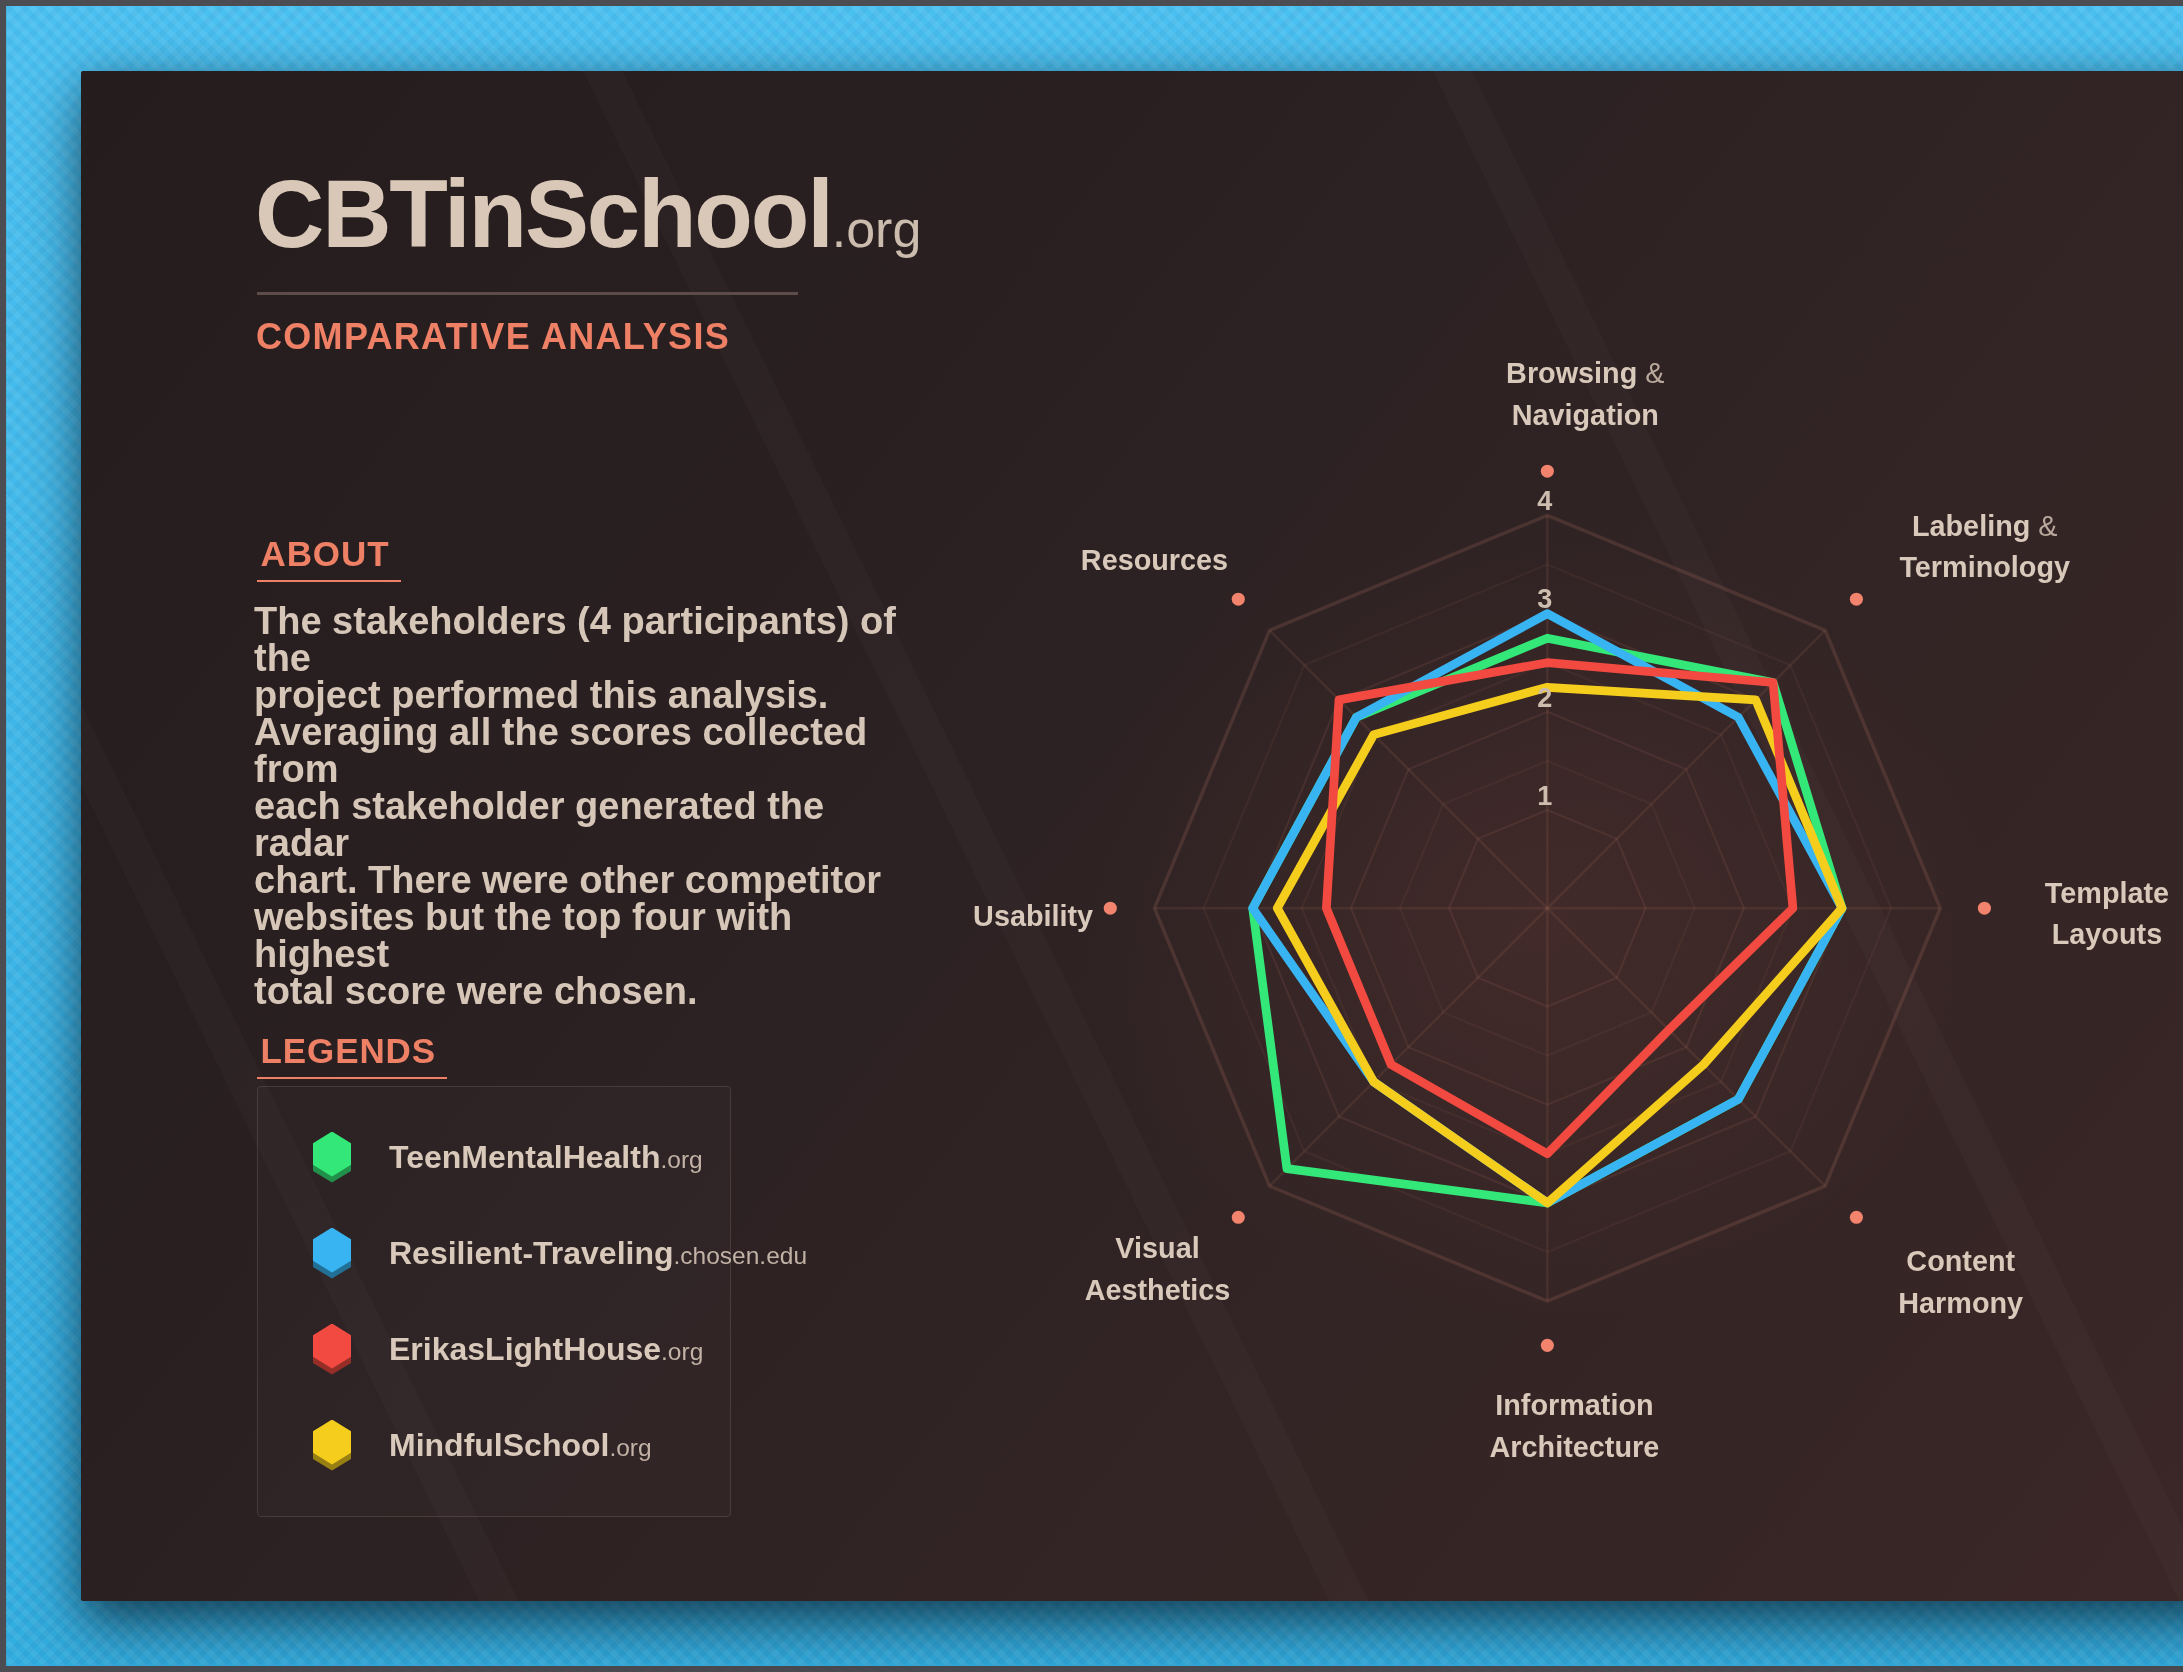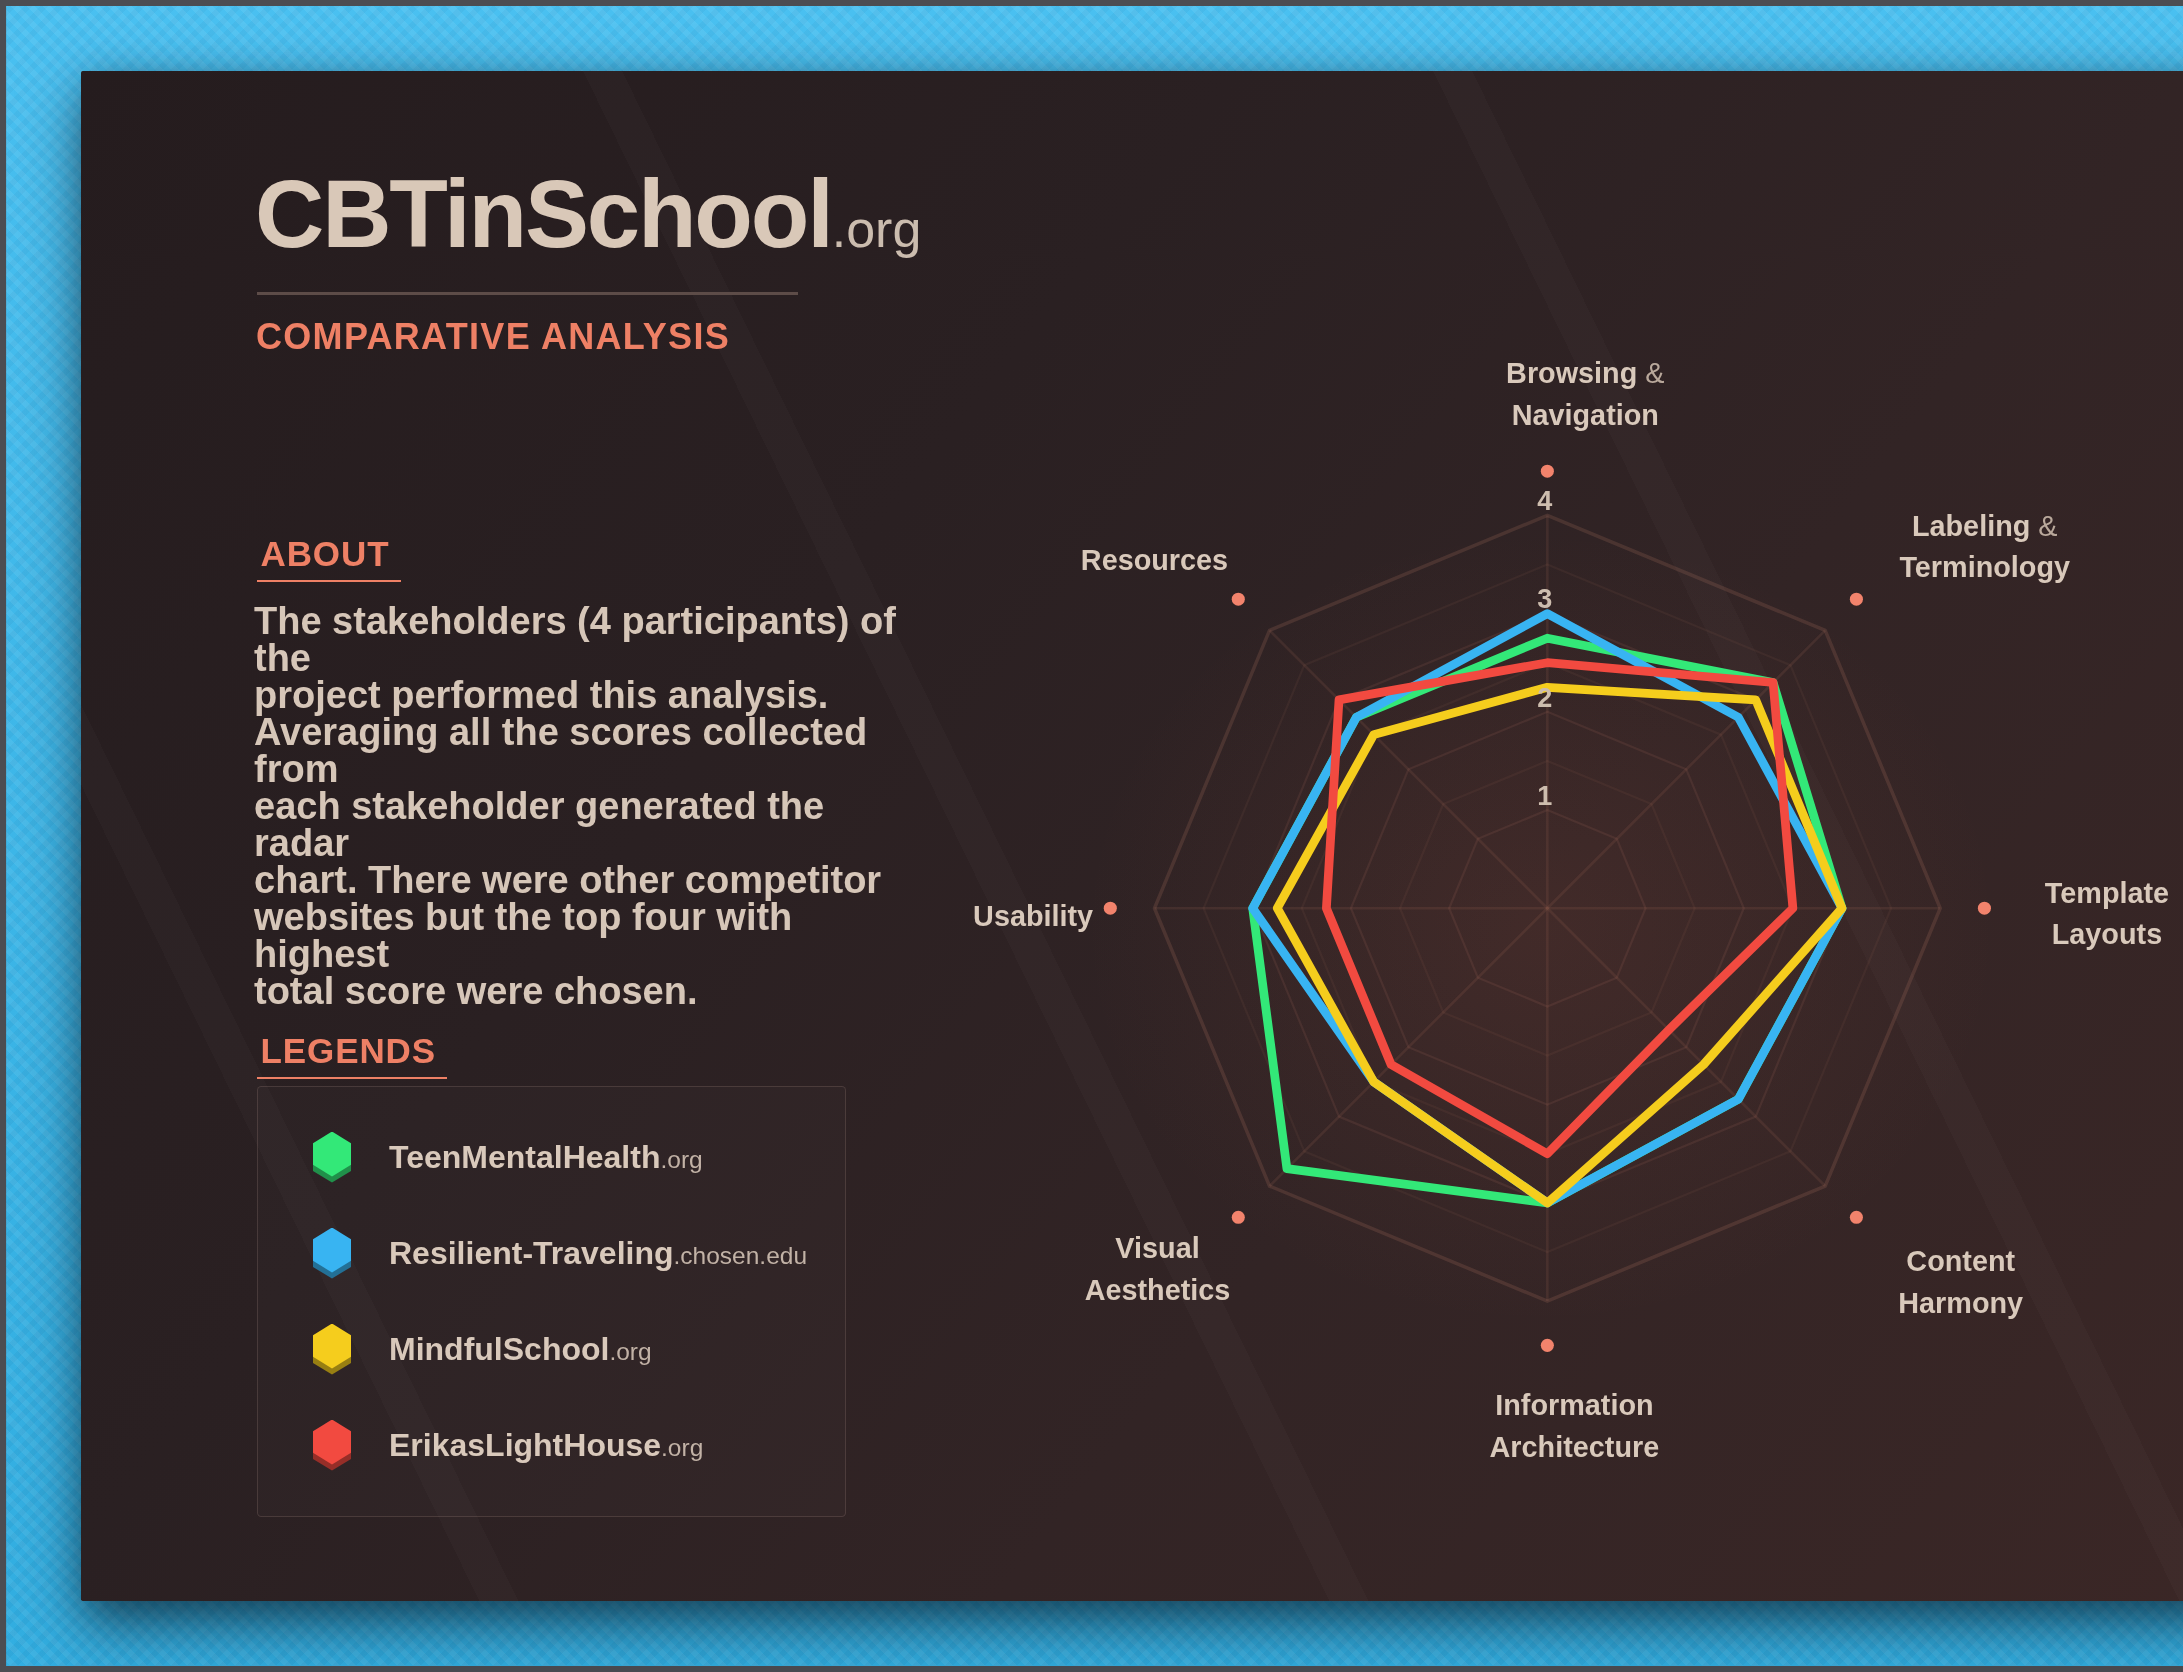--- a/index.html
+++ b/index.html
@@ -27,21 +27,21 @@
   .title{position:absolute;left:174px;top:95px;color:#d9c8b8;font-size:96px;font-weight:800;letter-spacing:-2.2px;line-height:1;}
   .title .suffix{font-size:52px;font-weight:400;letter-spacing:0;color:#cbbcae;}
   .title-underline{position:absolute;left:176px;top:221px;width:541px;height:2.6px;background:#5d4c48;}
   .subtitle{position:absolute;left:175px;top:245px;color:#ee8065;font-size:36px;font-weight:700;letter-spacing:1.3px;}
   .sec-heading{position:absolute;color:#ee8065;font-size:35px;font-weight:700;letter-spacing:0.9px;
     padding:0 11.4px 6.1px 3.5px;border-bottom:2.6px solid #ee8065;}
   .about-h{left:176px;top:463px;}
   .about-p{position:absolute;left:173px;top:532px;width:646px;color:#d6c6b8;font-size:38px;line-height:37px;font-weight:700;}
   .legends-h{left:176px;top:943px;margin-top:17px;}
   .legend-panel{
-    position:absolute;left:176px;top:1015px;width:589px;height:431px;
+    position:absolute;left:176px;top:1015px;width:474px;height:431px;
     border:1.7px solid rgba(216,180,168,.16);border-radius:4.4px;
     background:rgba(255,240,235,.015);
   }
   .legend-list{position:absolute;inset:0;display:flex;flex-direction:column;justify-content:center;gap:47px;padding-left:55px;}
   .legend-item{display:flex;align-items:center;gap:38px;height:49px;}
   .hexwrap{position:relative;width:38px;height:52px;flex:0 0 38px;}
   .hex{position:absolute;left:0;top:0;width:38px;height:45px;
     clip-path:polygon(50% 0,100% 26%,100% 74%,50% 100%,0 74%,0 26%);}
   .hex.lip{top:6.1px;filter:brightness(.62);}
   .legend-text{color:#d9c9bb;font-size:32px;font-weight:700;white-space:nowrap;}
@@ -78,31 +78,31 @@
           </div>
           <div class="legend-item">
             <div class="hexwrap">
               <div class="hex lip" style="background: rgb(56, 180, 242);"></div>
               <div class="hex" style="background: rgb(56, 180, 242);"></div>
             </div>
             <div class="legend-text"><span>Resilient-Traveling</span><span class="suffix">.chosen.edu</span></div>
           </div>
           <div class="legend-item">
             <div class="hexwrap">
+              <div class="hex lip" style="background: rgb(242, 74, 64);"></div>
+              <div class="hex" style="background: rgb(242, 74, 64);"></div>
+            </div>
+            <div class="legend-text"><span>ErikasLightHouse</span><span class="suffix">.org</span></div>
+          </div>
+          <div class="legend-item">
+            <div class="hexwrap">
               <div class="hex lip" style="background: rgb(245, 205, 29);"></div>
               <div class="hex" style="background: rgb(245, 205, 29);"></div>
             </div>
             <div class="legend-text"><span>MindfulSchool</span><span class="suffix">.org</span></div>
-          </div>
-          <div class="legend-item">
-            <div class="hexwrap">
-              <div class="hex lip" style="background: rgb(242, 74, 64);"></div>
-              <div class="hex" style="background: rgb(242, 74, 64);"></div>
-            </div>
-            <div class="legend-text"><span>ErikasLightHouse</span><span class="suffix">.org</span></div>
           </div>
         </div>
     </div>
 
     <svg class="radar" viewBox="0 0 5065 3505" xmlns="http://www.w3.org/2000/svg">
         <line x1="3358" y1="1918" x2="3358" y2="1018" stroke="rgba(196,126,104,0.13)" stroke-width="6"></line>
         <line x1="3358" y1="1918" x2="3994.396103067893" y2="1281.603896932107" stroke="rgba(196,126,104,0.13)" stroke-width="6"></line>
         <line x1="3358" y1="1918" x2="4258" y2="1918" stroke="rgba(196,126,104,0.13)" stroke-width="6"></line>
         <line x1="3358" y1="1918" x2="3994.396103067893" y2="2554.396103067893" stroke="rgba(196,126,104,0.13)" stroke-width="6"></line>
         <line x1="3358" y1="1918" x2="3358" y2="2818" stroke="rgba(196,126,104,0.13)" stroke-width="6"></line>

